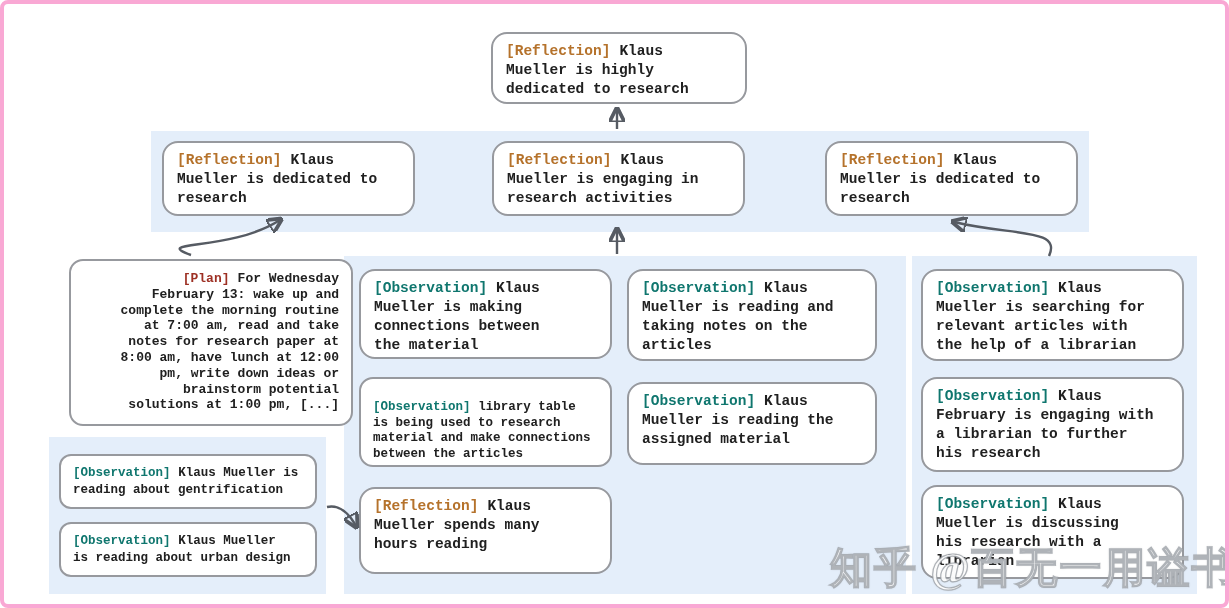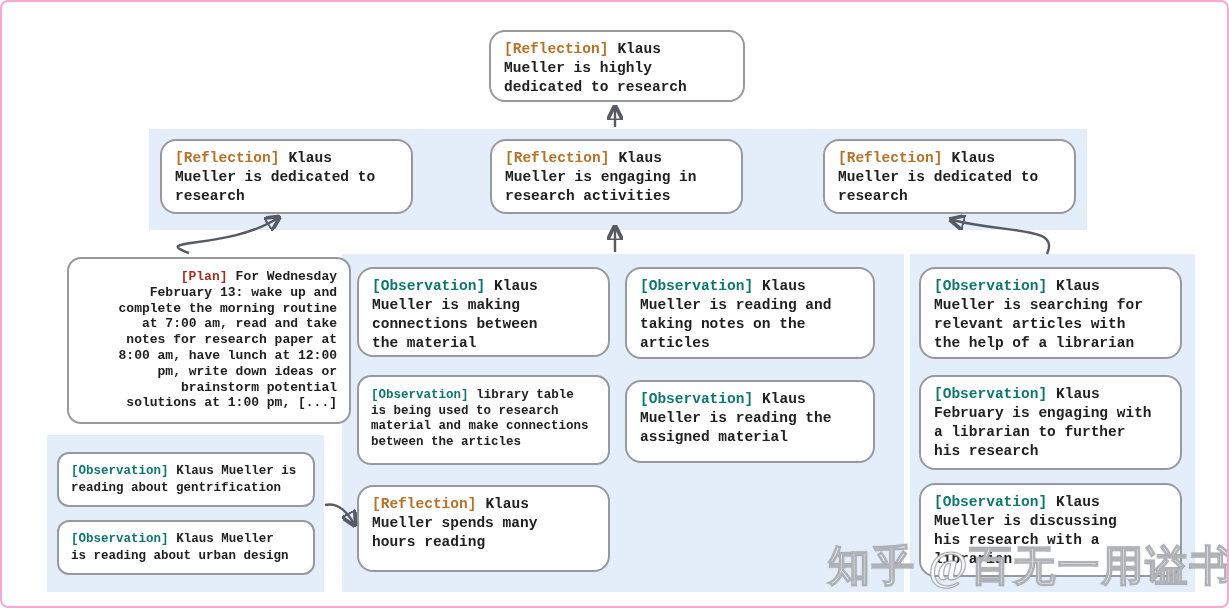--- a/index.html
+++ b/index.html
@@ -1,30 +1,30 @@
 <!DOCTYPE html>
 <html><head>
 <meta charset="utf-8">
 <style>
   html,body{margin:0;padding:0;background:#fff;}
   #canvas{
     position:relative;width:1229px;height:608px;box-sizing:border-box;
-    border:2px solid #f9a8d4;border-radius:8px;background:#ffffff;
+    border:4px solid #f9a8d4;border-radius:8px;background:#ffffff;
     overflow:hidden;font-family:"Liberation Mono","DejaVu Sans Mono",monospace;
   }
   .panel{position:absolute;background:#e4eefa;z-index:1;}
   .node{
     position:absolute;z-index:2;background:#ffffff;border:2px solid #97999e;
     border-radius:16px;box-sizing:border-box;color:#202020;font-weight:bold;
     white-space:pre-wrap;
   }
   .node.lg{font-size:14.5px;line-height:19px;padding:8px 13px;}
   .node.sm{font-size:13px;line-height:15.8px;padding:10px 12px;border-radius:14px;}
   .node.sm2{font-size:12.5px;line-height:17px;padding:9px 12px;border-radius:12px;}
-  .node.xs{font-size:12.5px;line-height:15.5px;padding:11px 12px;border-radius:14px;}
+  .node.xs{font-size:12.5px;line-height:15.5px;padding:21px 12px;border-radius:14px;}
   .tag{margin-right:0.62em;}
   .tag.reflection{color:#b5722b;}
   .tag.observation{color:#0f766e;}
   .tag.plan{color:#9d2f23;}
   #arrows{position:absolute;left:0;top:0;z-index:5;pointer-events:none;}
   #arrows path{fill:none;stroke:#565b63;stroke-width:2.4;}
   #watermark{
     position:absolute;left:826px;top:536px;z-index:10;
     font-family:Liberation Serif, serif;
     font-size:42px;font-weight:bold;letter-spacing:2px;

